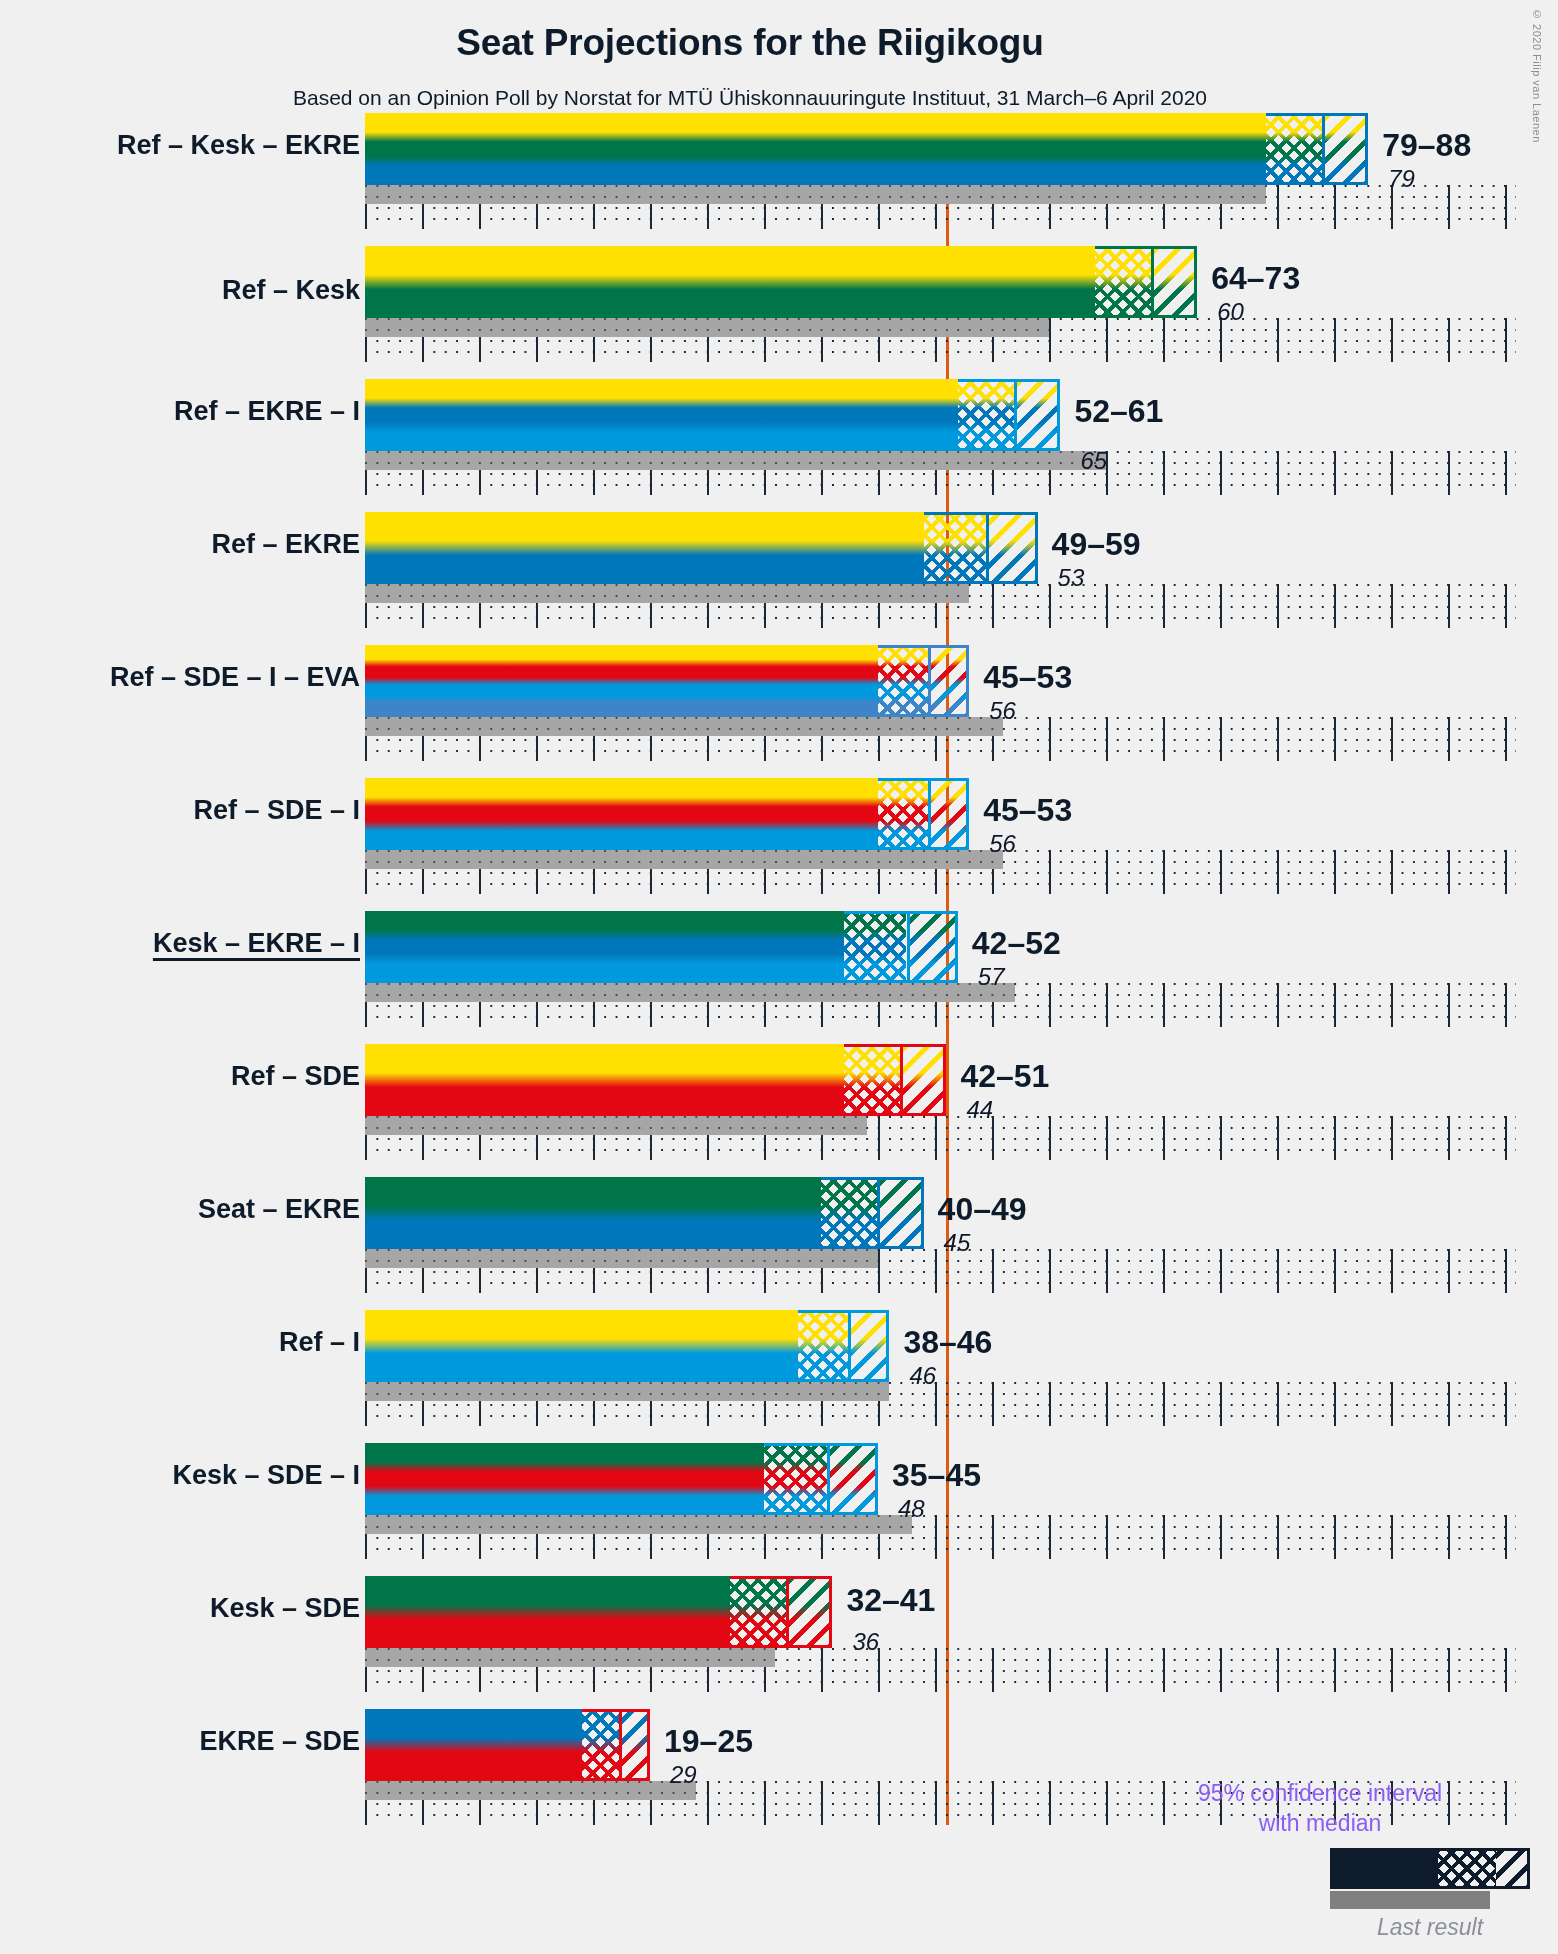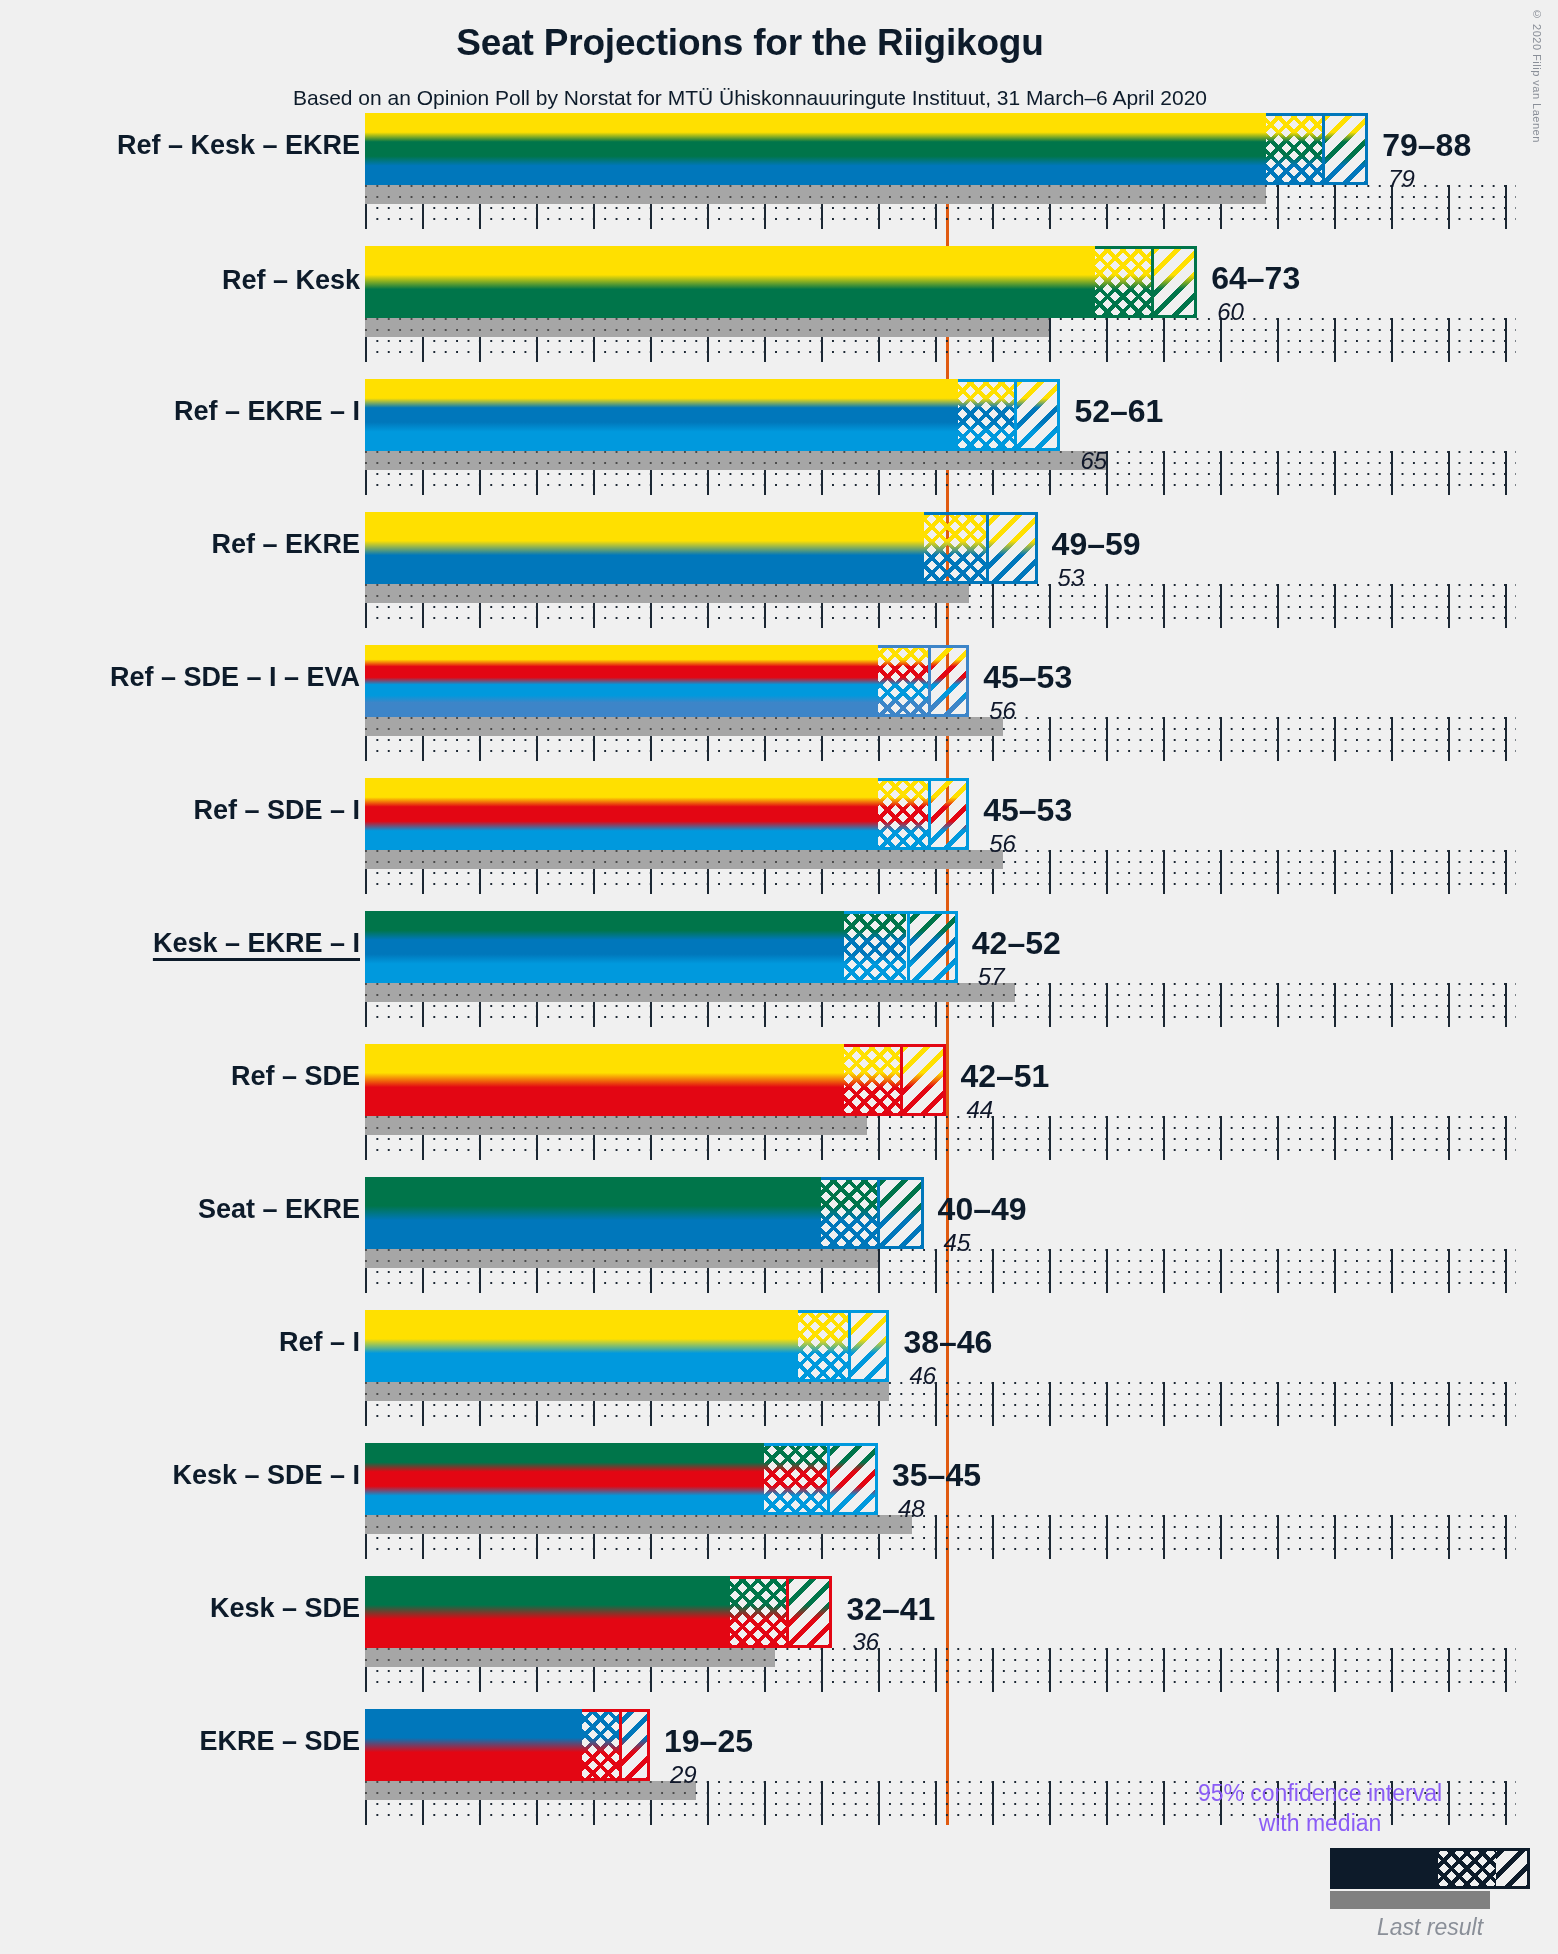--- a/index.html
+++ b/index.html
@@ -141,21 +141,21 @@
         <div class="fillsolid" style="width: 900.6px; background: linear-gradient(rgb(255, 224, 0) 6.7%, rgb(255, 224, 0) 26.7%, rgb(0, 117, 74) 40%, rgb(0, 117, 74) 60%, rgb(0, 119, 187) 73.3%, rgb(0, 119, 187) 93.3%);"></div>
         <div class="fillcross" style="left: 900.6px; width: 56.43px; background: linear-gradient(rgb(255, 224, 0) 6.7%, rgb(255, 224, 0) 26.7%, rgb(0, 117, 74) 40%, rgb(0, 117, 74) 60%, rgb(0, 119, 187) 73.3%, rgb(0, 119, 187) 93.3%); mask-image: repeating-linear-gradient(45deg, rgb(0, 0, 0) 0px, rgb(0, 0, 0) 4px, transparent 4px, transparent 11px), repeating-linear-gradient(-45deg, rgb(0, 0, 0) 0px, rgb(0, 0, 0) 4px, transparent 4px, transparent 11px);"></div>
         <div class="filldiag" style="left: 957.03px; width: 46.17px; background: linear-gradient(rgb(255, 224, 0) 6.7%, rgb(255, 224, 0) 26.7%, rgb(0, 117, 74) 40%, rgb(0, 117, 74) 60%, rgb(0, 119, 187) 73.3%, rgb(0, 119, 187) 93.3%); mask-image: repeating-linear-gradient(-45deg, rgb(0, 0, 0) 0px, rgb(0, 0, 0) 5px, transparent 5px, transparent 15px);"></div>
       </div>
       <div class="hatchborder" style="left: 1265.6px; width: 102.6px; border-top-color: rgb(0, 119, 187); border-right-color: rgb(0, 119, 187); border-bottom-color: rgb(0, 119, 187); border-left: none;"></div>
       <div style="position: absolute; left: 1322.03px; top: 0px; width: 3px; height: 72px; background: rgb(0, 119, 187);"></div>
       <div class="ci-label" style="left: 1382.2px; top: 14px;">79–88</div>
       <div class="last-label" style="left: 1388.2px; top: 52px;">79</div>
     </div>
     <div class="row" style="top: 246px; height: 116px;">
-      <div class="row-label" style="top: 19px; margin-left: 24px;">Ref – Kesk</div>
+      <div class="row-label" style="top: 29px; margin-left: 24px;">Ref – Kesk</div>
       <div class="tickband" style="top: 72px; width: 1151.4px; height: 44px;"></div>
       <div class="lastresult" style="top: 72px; width: 684px;"></div>
       <div class="bar" style="width: 832.2px;">
         <div class="fillsolid" style="width: 729.6px; background: linear-gradient(rgb(255, 224, 0) 10%, rgb(255, 224, 0) 40%, rgb(0, 117, 74) 60%, rgb(0, 117, 74) 90%);"></div>
         <div class="fillcross" style="left: 729.6px; width: 56.43px; background: linear-gradient(rgb(255, 224, 0) 10%, rgb(255, 224, 0) 40%, rgb(0, 117, 74) 60%, rgb(0, 117, 74) 90%); mask-image: repeating-linear-gradient(45deg, rgb(0, 0, 0) 0px, rgb(0, 0, 0) 4px, transparent 4px, transparent 11px), repeating-linear-gradient(-45deg, rgb(0, 0, 0) 0px, rgb(0, 0, 0) 4px, transparent 4px, transparent 11px);"></div>
         <div class="filldiag" style="left: 786.03px; width: 46.17px; background: linear-gradient(rgb(255, 224, 0) 10%, rgb(255, 224, 0) 40%, rgb(0, 117, 74) 60%, rgb(0, 117, 74) 90%); mask-image: repeating-linear-gradient(-45deg, rgb(0, 0, 0) 0px, rgb(0, 0, 0) 5px, transparent 5px, transparent 15px);"></div>
       </div>
       <div class="hatchborder" style="left: 1094.6px; width: 102.6px; border-top-color: rgb(0, 117, 74); border-right-color: rgb(0, 117, 74); border-bottom-color: rgb(0, 117, 74); border-left: none;"></div>
       <div style="position: absolute; left: 1151.03px; top: 0px; width: 3px; height: 72px; background: rgb(0, 117, 74);"></div>
       <div class="ci-label" style="left: 1211.2px; top: 14px;">64–73</div>
@@ -291,21 +291,21 @@
       <div class="row-label" style="top: 17px; margin-left: 17px;">Kesk – SDE</div>
       <div class="tickband" style="top: 72px; width: 1151.4px; height: 44px;"></div>
       <div class="lastresult" style="top: 72px; width: 410.4px;"></div>
       <div class="bar" style="width: 467.4px;">
         <div class="fillsolid" style="width: 364.8px; background: linear-gradient(rgb(0, 117, 74) 10%, rgb(0, 117, 74) 40%, rgb(227, 6, 19) 60%, rgb(227, 6, 19) 90%);"></div>
         <div class="fillcross" style="left: 364.8px; width: 56.43px; background: linear-gradient(rgb(0, 117, 74) 10%, rgb(0, 117, 74) 40%, rgb(227, 6, 19) 60%, rgb(227, 6, 19) 90%); mask-image: repeating-linear-gradient(45deg, rgb(0, 0, 0) 0px, rgb(0, 0, 0) 4px, transparent 4px, transparent 11px), repeating-linear-gradient(-45deg, rgb(0, 0, 0) 0px, rgb(0, 0, 0) 4px, transparent 4px, transparent 11px);"></div>
         <div class="filldiag" style="left: 421.23px; width: 46.17px; background: linear-gradient(rgb(0, 117, 74) 10%, rgb(0, 117, 74) 40%, rgb(227, 6, 19) 60%, rgb(227, 6, 19) 90%); mask-image: repeating-linear-gradient(-45deg, rgb(0, 0, 0) 0px, rgb(0, 0, 0) 5px, transparent 5px, transparent 15px);"></div>
       </div>
       <div class="hatchborder" style="left: 729.8px; width: 102.6px; border-top-color: rgb(227, 6, 19); border-right-color: rgb(227, 6, 19); border-bottom-color: rgb(227, 6, 19); border-left: none;"></div>
       <div style="position: absolute; left: 786.23px; top: 0px; width: 3px; height: 72px; background: rgb(227, 6, 19);"></div>
-      <div class="ci-label" style="left: 846.4px; top: 15px;">32–41</div>
+      <div class="ci-label" style="left: 846.4px; top: 6px;">32–41</div>
       <div class="last-label" style="left: 852.4px; top: 52px;">36</div>
     </div>
     <div class="row" style="top: 1709px; height: 116px;">
       <div class="row-label" style="top: 17px;">EKRE – SDE</div>
       <div class="tickband" style="top: 72px; width: 1151.4px; height: 44px;"></div>
       <div class="lastresult" style="top: 72px; width: 330.6px;"></div>
       <div class="bar" style="width: 285px;">
         <div class="fillsolid" style="width: 216.6px; background: linear-gradient(rgb(0, 119, 187) 10%, rgb(0, 119, 187) 40%, rgb(227, 6, 19) 60%, rgb(227, 6, 19) 90%);"></div>
         <div class="fillcross" style="left: 216.6px; width: 37.62px; background: linear-gradient(rgb(0, 119, 187) 10%, rgb(0, 119, 187) 40%, rgb(227, 6, 19) 60%, rgb(227, 6, 19) 90%); mask-image: repeating-linear-gradient(45deg, rgb(0, 0, 0) 0px, rgb(0, 0, 0) 4px, transparent 4px, transparent 11px), repeating-linear-gradient(-45deg, rgb(0, 0, 0) 0px, rgb(0, 0, 0) 4px, transparent 4px, transparent 11px);"></div>
         <div class="filldiag" style="left: 254.22px; width: 30.78px; background: linear-gradient(rgb(0, 119, 187) 10%, rgb(0, 119, 187) 40%, rgb(227, 6, 19) 60%, rgb(227, 6, 19) 90%); mask-image: repeating-linear-gradient(-45deg, rgb(0, 0, 0) 0px, rgb(0, 0, 0) 5px, transparent 5px, transparent 15px);"></div>

